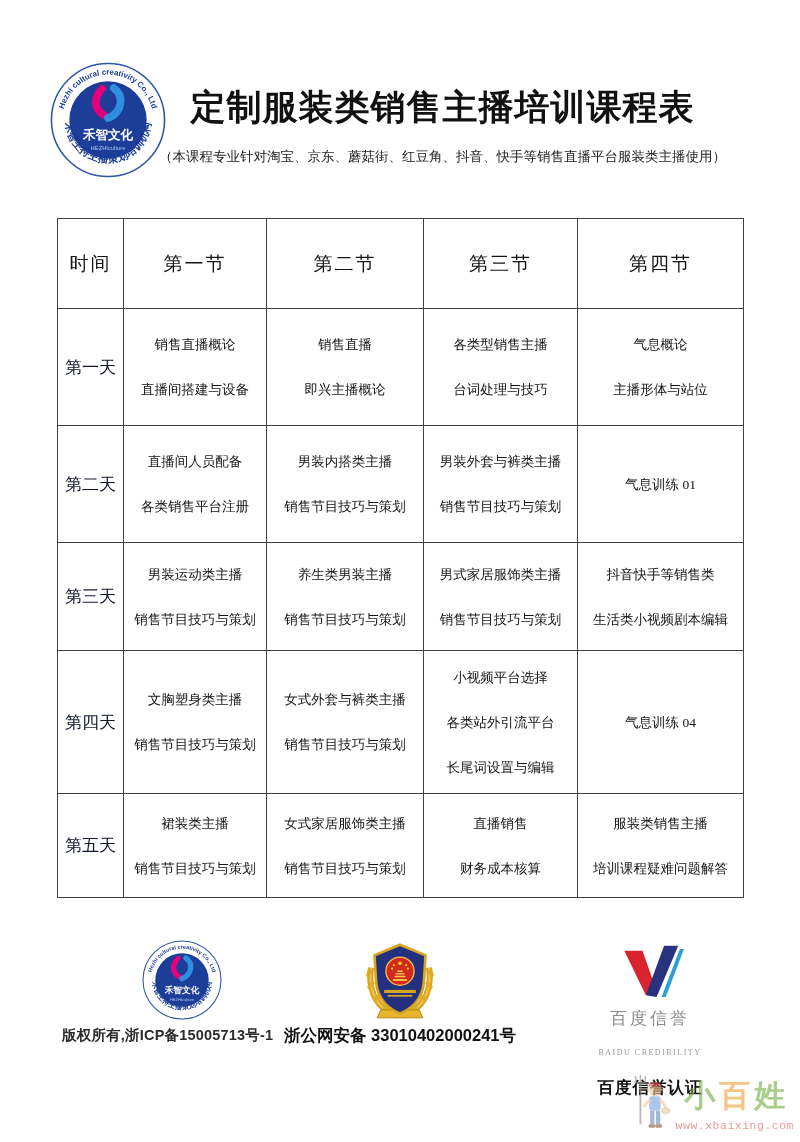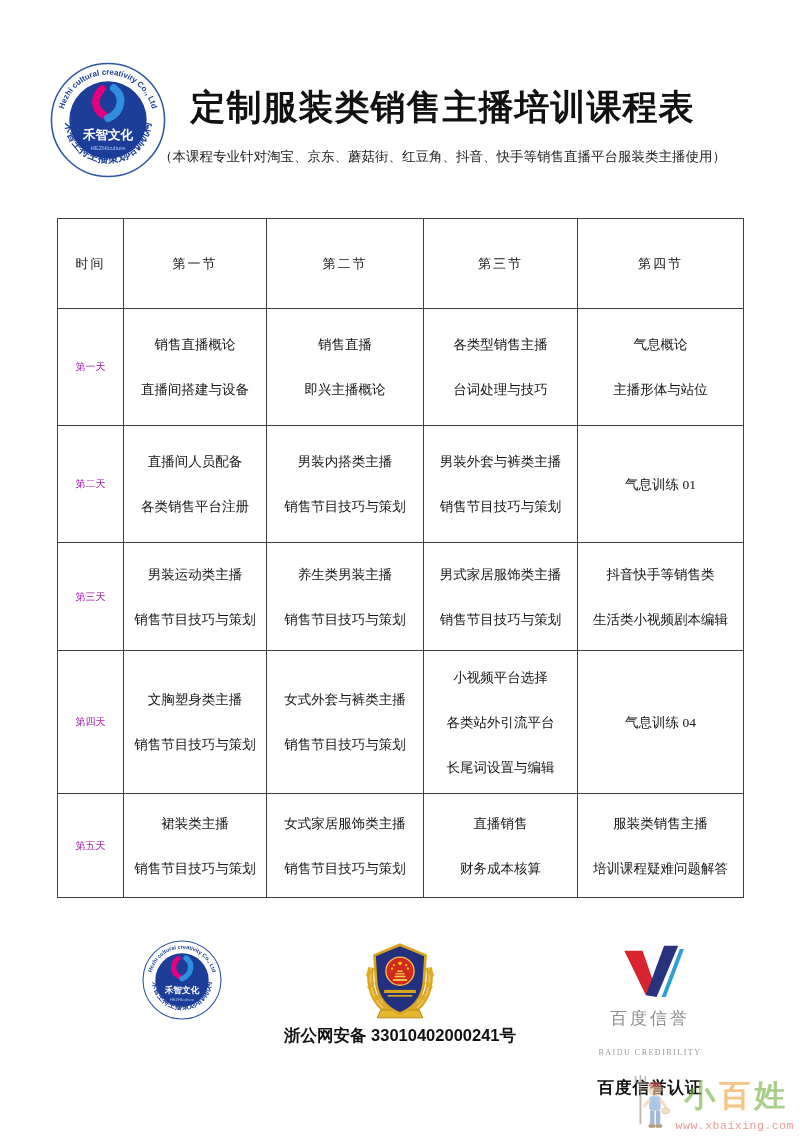--- a/index.html
+++ b/index.html
@@ -26,27 +26,27 @@
   
   table.course-table {
     position:absolute; left:57px; top:218px; width:686px;
     border-collapse:collapse; table-layout:fixed;
   }
   .course-table td, .course-table th {
     border:1px solid #3f3f3f; vertical-align:middle; text-align:center;
     font-weight:normal; background:#fff;
   }
   .course-table thead tr { height:90px; }
-  .course-table thead th { font-size:13px; letter-spacing:2px; color:#141414; }
+  .course-table thead th { font-size:19px; letter-spacing:2px; color:#141414; }
   .course-table tbody tr:nth-child(1) { height:117px; }
   .course-table tbody tr:nth-child(2) { height:117px; }
   .course-table tbody tr:nth-child(3) { height:108px; }
   .course-table tbody tr:nth-child(4) { height:143px; }
   .course-table tbody tr:nth-child(5) { height:104px; }
-  .day-cell { font-size:10px; color:#a21caf; }
+  .day-cell { font-size:17px; color:#0f172a; }
   .cell-lines { display:flex; flex-direction:column; justify-content:center; align-items:center; gap:28px; }
   .cell-line { font-size:13.5px; line-height:17px; color:#141414; white-space:nowrap; }
 
   
   .copyright-text {
     position:absolute; left:62px; top:1026px; width:250px;
     font-family:"Liberation Sans","DejaVu Sans",sans-serif;
     font-size:14.5px; font-weight:600; color:#2b2b2b; letter-spacing:0.2px;
   }
   .police-badge { position:absolute; left:352px; top:936px; width:96px; height:88px; }
@@ -285,20 +285,21 @@
     </text>
     <g>
       <path d="M54,28 C45,36 45,49 56,55" stroke="#e5007d" stroke-width="8" fill="none" stroke-linecap="round"></path>
       <path d="M66,27 C77,35 75,52 60,58" stroke="#2e8fe0" stroke-width="8" fill="none" stroke-linecap="round"></path>
       <path d="M58,30 C53,37 53,46 59,51" stroke="#1c3e99" stroke-width="3" fill="none"></path>
     </g>
     <text x="60" y="80" text-anchor="middle" font-size="13" font-weight="700" fill="#ffffff">禾智文化</text>
     <text x="60" y="91" text-anchor="middle" font-size="6" fill="#a9c6f2" font-family="Liberation Sans, sans-serif">HEZHIculture</text>
   </svg>
 
+  <div class="copyright-text">版权所有,浙ICP备15005713号-1</div>
 
   <svg class="police-badge" viewBox="0 0 100 100">
 
     <path d="M47,90 C25,84 13,64 17,36" stroke="#d9a520" stroke-width="7" fill="none"></path>
     <path d="M53,90 C75,84 87,64 83,36" stroke="#d9a520" stroke-width="7" fill="none"></path>
     <path d="M47,90 C25,84 13,64 17,36" stroke="#f2c14e" stroke-width="2.5" fill="none"></path>
     <path d="M53,90 C75,84 87,64 83,36" stroke="#f2c14e" stroke-width="2.5" fill="none"></path>
     <ellipse cx="15" cy="42" rx="5" ry="2.5" fill="#e0ab25" transform="rotate(-60 15 42)"></ellipse>
     <ellipse cx="17" cy="56" rx="5" ry="2.5" fill="#e0ab25" transform="rotate(-45 17 56)"></ellipse>
     <ellipse cx="24" cy="70" rx="5" ry="2.5" fill="#e0ab25" transform="rotate(-25 24 70)"></ellipse>

